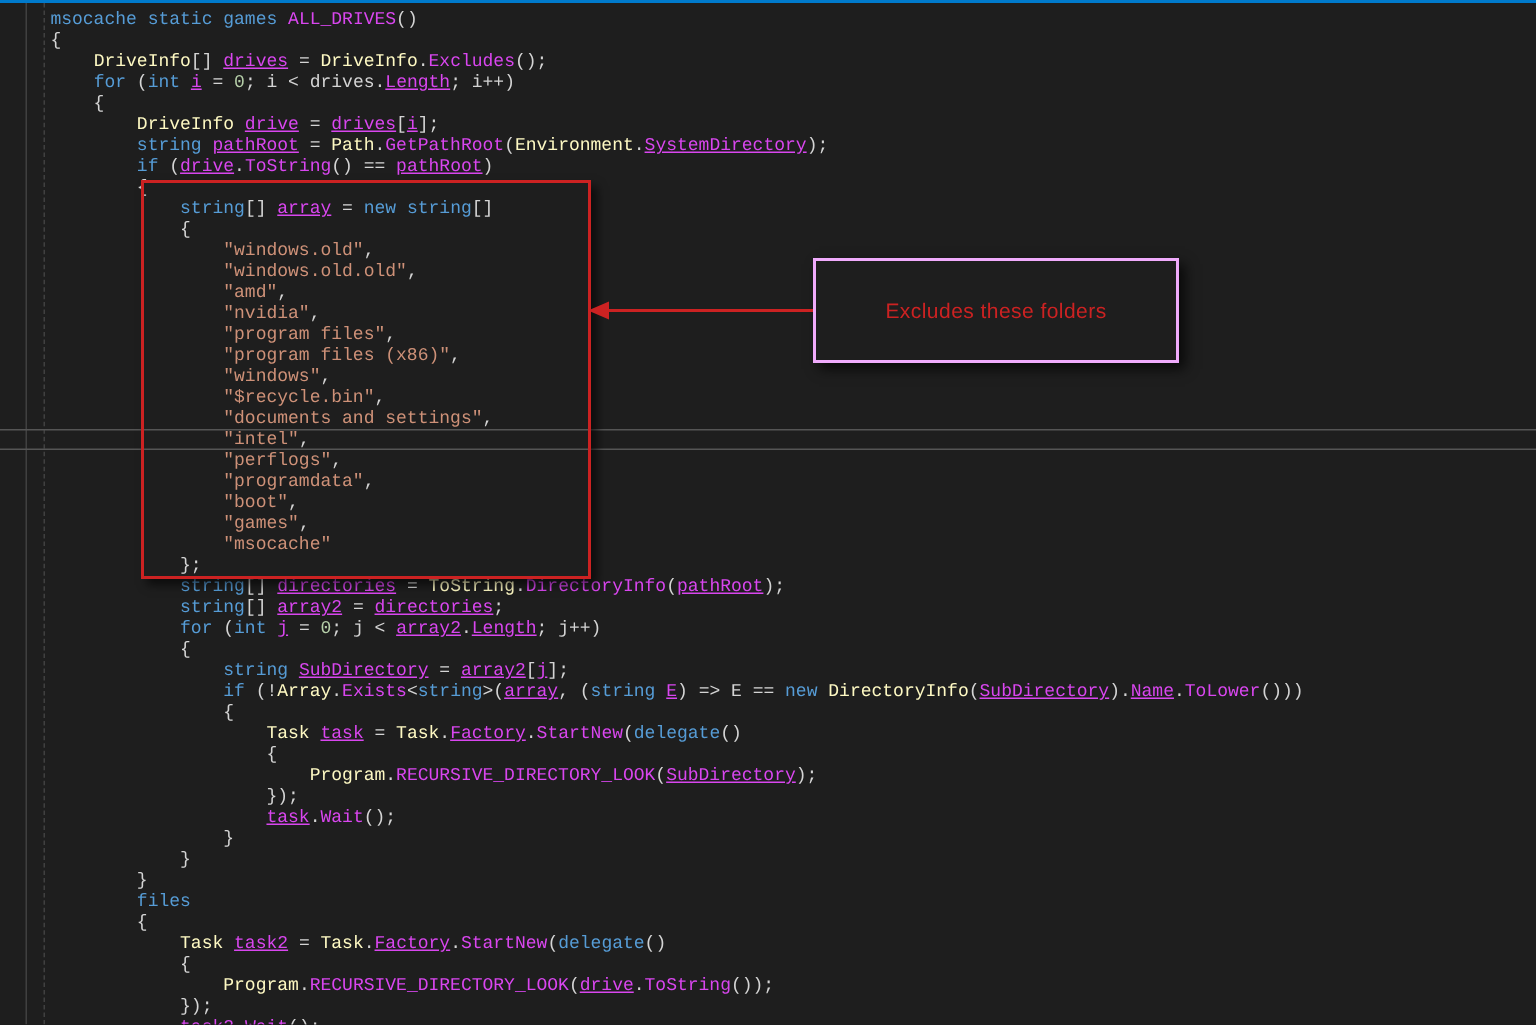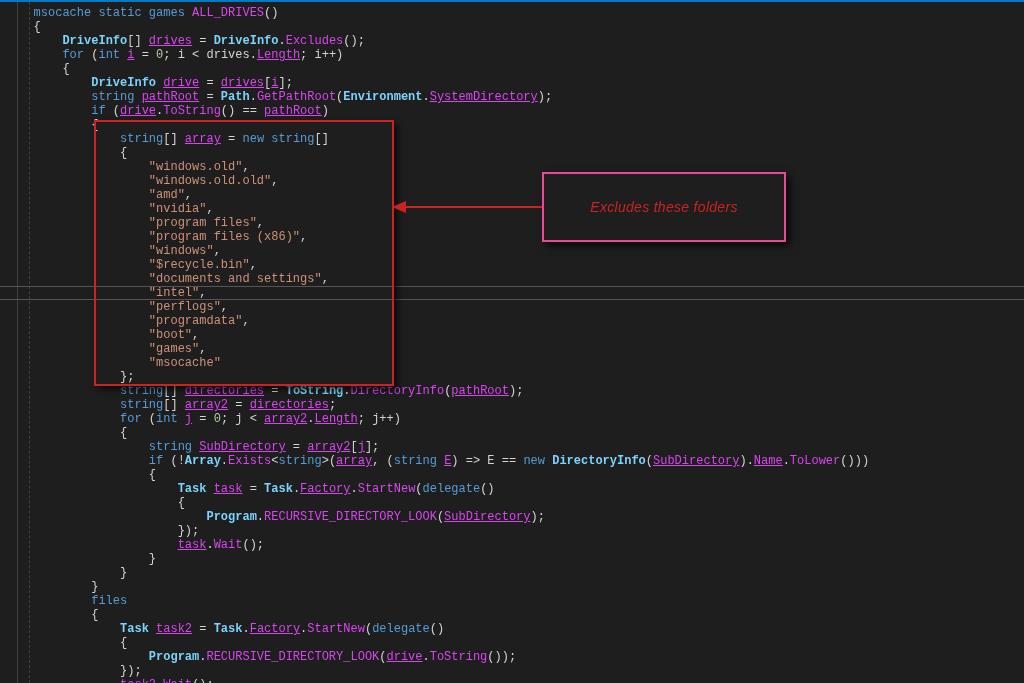--- a/index.html
+++ b/index.html
@@ -2,28 +2,28 @@
 <html><head>
 <meta charset="utf-8">
 <style>
   html,body{margin:0;padding:0;background:#1e1e1e;font-family:Consolas,'Courier New',monospace;font-size:12px;line-height:14px;color:#d4d4d4;overflow:hidden;}
   .editor{position:relative;width:1024px;height:683px;background:#1e1e1e;border-top:2px solid #007acc;box-sizing:border-box;}
   .struct-line{position:absolute;top:0;bottom:0;width:1px;background:#404040;}
   .dashed-line{position:absolute;top:0;bottom:0;border-left:1px dashed #404040;}
   .highlight-line{position:absolute;left:0;width:100%;height:14px;border-top:1px solid #555;border-bottom:1px solid #555;box-sizing:border-box;}
   pre{margin:0;padding:4px 0 0 12px;font-family:inherit;font-size:12px;line-height:14px;white-space:pre;}
   .kw{color:#569cd6;}
-  .type{color:#7dd3fc;font-weight:bold;}
+  .type{color:#fef9c3;}
   .method{color:#d946ef;}
   .str{color:#ce9178;}
   .num{color:#b5cea8;}
   .prop{color:#d946ef;text-decoration:underline;}
   .white{color:#d4d4d4;}
   .boxA{position:absolute;border:2px solid #cc2222;box-shadow:4px 4px 6px rgba(0,0,0,0.6);}
-  .annBox{position:absolute;border:2px solid #ec4899;background:rgba(30,30,30,0.4);box-shadow:4px 4px 8px rgba(0,0,0,0.7);display:flex;align-items:center;justify-content:center;font-style:italic;}
+  .annBox{position:absolute;border:2px solid #f0abfc;background:rgba(30,30,30,0.4);box-shadow:4px 4px 8px rgba(0,0,0,0.7);display:flex;align-items:center;justify-content:center;}
   .annText{color:#cc2222;font-family:Arial,sans-serif;font-size:14px;letter-spacing:0.3px;}
   .arrow{position:absolute;}
 </style>
 </head>
 <body>
 
 <div class="editor">
 
   <div class="struct-line" style="left:17px;"></div>
   <div class="dashed-line" style="left:29px;top:0;bottom:0;"></div>

